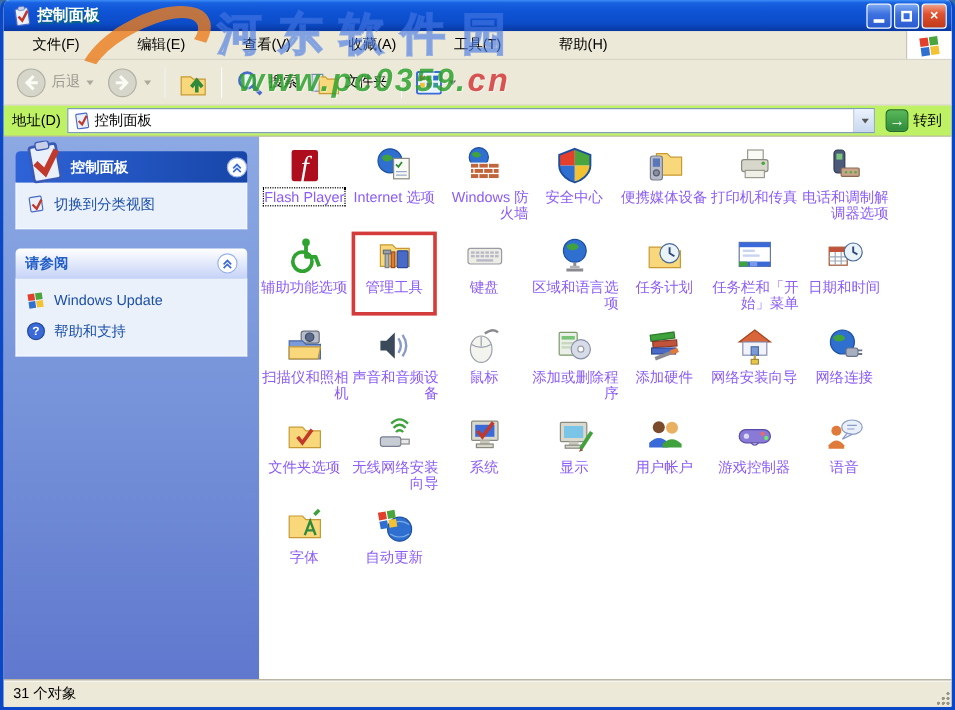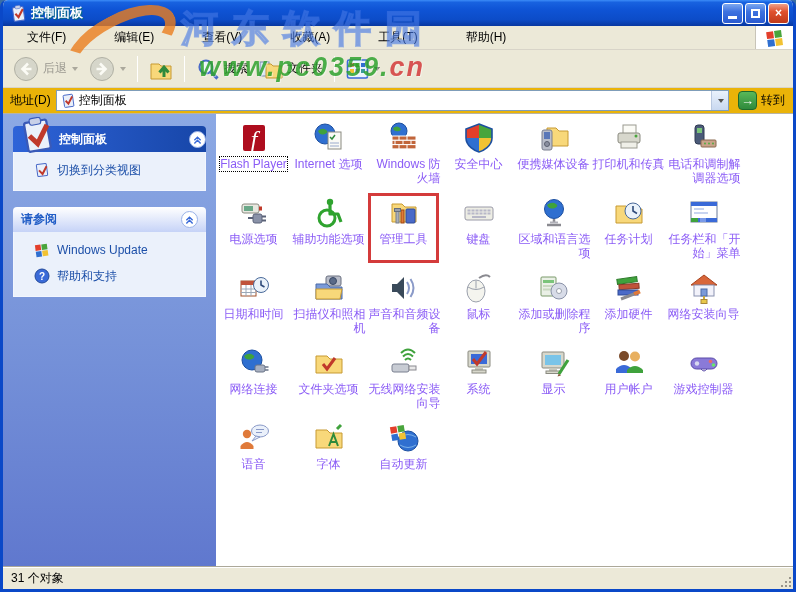--- a/index.html
+++ b/index.html
@@ -26,21 +26,21 @@
   
   .toolbar{height:38px;flex:0 0 38px;display:flex;align-items:center;padding:0 6px;background:#ECE9D8;
     border-bottom:1px solid #D8D4C8;gap:3px;}
   .tbtn{display:flex;align-items:center;gap:4px;padding:2px 4px;border-radius:3px;}
   .tbtn .tlabel{font-size:12px;color:#000;}
   .tbtn.disabled .tlabel{color:#9A9890;text-align:right;}
   .caret{width:0;height:0;border-left:3px solid transparent;border-right:3px solid transparent;border-top:4px solid #555;margin-left:1px;}
   .caret.dim{border-top-color:#ABA89C;}
   .tsep{width:1px;height:26px;background:#C9C5B2;border-right:1px solid #fff;margin:0 4px;}
   
-  .addressbar{height:26px;flex:0 0 26px;display:flex;align-items:center;background:#eab308;
+  .addressbar{height:26px;flex:0 0 26px;display:flex;align-items:center;background:#bef264;
     border-bottom:1px solid #B8B4A4;padding:0 4px;gap:5px;}
   .addr-label{font-size:12px;color:#000;padding-left:3px;}
   .addr-box{flex:1;height:21px;background:#fff;border:1px solid #7F9DB9;display:flex;align-items:center;padding-left:3px;}
   .addr-box .addr-text{font-size:12px;margin-left:4px;flex:1;}
   .addr-drop{width:17px;height:19px;background:linear-gradient(180deg,#EAF2FC,#C8D8F0);border-left:1px solid #B8C8E0;
     display:flex;align-items:center;justify-content:center;}
   .go{display:flex;align-items:center;gap:4px;padding:0 4px;}
   .go-btn{width:19px;height:19px;border-radius:4px;background:linear-gradient(180deg,#58B858,#2F8A3C);
     border:1px solid #1E6A2C;display:flex;align-items:center;justify-content:center;color:#fff;font-weight:bold;font-size:13px;}
   .go-label{font-size:12px;}
@@ -51,21 +51,21 @@
   .panel{margin-bottom:16px;}
   .p1-header{position:relative;height:26px;background:linear-gradient(90deg,#2E63D8,#1746A8);
     border-radius:4px 4px 0 0;display:flex;align-items:center;padding-left:46px;}
   .p1-header .p-title{color:#fff;font-weight:bold;font-size:12px;flex:1;}
   .p1-icon{position:absolute;left:4px;top:-9px;width:36px;height:36px;}
   .p2-header{height:25px;background:linear-gradient(180deg,#FFFFFF,#C6D3F7);border-radius:4px 4px 0 0;
     display:flex;align-items:center;padding:0 8px;}
   .p2-header .p-title{color:#215DC6;font-weight:bold;font-size:12px;flex:1;}
   .chev{width:17px;height:17px;border-radius:50%;background:#fff;border:1px solid #9AB2E8;
     display:flex;align-items:center;justify-content:center;}
-  .p-body{background:#EBF1FB;border:1px solid #F2F6FE;border-top:none;padding:10px 20px;}
+  .p-body{background:#EBF1FB;border:1px solid #F2F6FE;border-top:none;padding:10px 8px;}
   .s-link{display:flex;align-items:center;gap:7px;font-size:12px;color:#1C4FA8;margin-bottom:10px;cursor:pointer;}
   .s-link:last-child{margin-bottom:2px;}
   .s-link .lk{line-height:15px;}
   .main{flex:1;background:#fff;overflow:hidden;padding:4px 0 0 0;}
   .grid{display:grid;grid-template-columns:repeat(7,75px);grid-auto-rows:75px;}
   .item{display:flex;flex-direction:column;align-items:center;padding-top:4px;position:relative;cursor:pointer;}
   .item .ic{width:32px;height:32px;flex:0 0 32px;}
   .item .lbl{margin-top:3px;font-size:12px;line-height:14px;text-align:right;max-width:74px;color:#8b5cf6;}
   .item .lbl.sel{outline:1px dotted #000;}
   .item.hl::after{content:"";position:absolute;left:2px;right:2px;top:0;height:64px;border:3px solid #D43B3B;pointer-events:none;}
@@ -357,31 +357,20 @@
               <rect x="7" y="3" width="9" height="19" rx="3" fill="#4A5A78" stroke="#2F3A52"></rect>
               <rect x="9" y="6" width="5" height="5" fill="#7BC47B"></rect>
               <rect x="13" y="18" width="15" height="7" rx="1" fill="#C9A38A" stroke="#8A6A50"></rect>
               <circle cx="17" cy="21.5" r="1" fill="#55AA44"></circle>
               <circle cx="21" cy="21.5" r="1" fill="#55AA44"></circle>
               <circle cx="25" cy="21.5" r="1" fill="#55AA44"></circle>
             </svg>
           <span class="lbl">电话和调制解调器选项</span>
         </div>
 
-        <div class="item">
-          <svg class="ic" viewBox="0 0 32 32">
-              <rect x="4" y="7" width="17" height="9" rx="2" fill="#E8E8E0" stroke="#8A8A80"></rect>
-              <rect x="6" y="9" width="9" height="5" fill="#6AA888"></rect>
-              <rect x="21" y="9.5" width="3" height="4" fill="#C03A2A"></rect>
-              <path d="M10 21 h7" stroke="#5A6278" stroke-width="2"></path>
-              <rect x="15" y="17" width="9" height="9" rx="2" fill="#8A92A8" stroke="#5A6278"></rect>
-              <path d="M24 19.5 h4 M24 23.5 h4" stroke="#5A6278" stroke-width="2"></path>
-            </svg>
-          <span class="lbl">电源选项</span>
-        </div>
 
         <div class="item">
           <svg class="ic" viewBox="0 0 32 32">
               <circle cx="14" cy="21" r="8" fill="none" stroke="#2FA32F" stroke-width="3"></circle>
               <circle cx="17" cy="5" r="3.2" fill="#2FA32F"></circle>
               <path d="M17 8 v9 h8 l3 8" fill="none" stroke="#2FA32F" stroke-width="3.2" stroke-linejoin="round"></path>
             </svg>
           <span class="lbl">辅助功能选项</span>
         </div>
 

